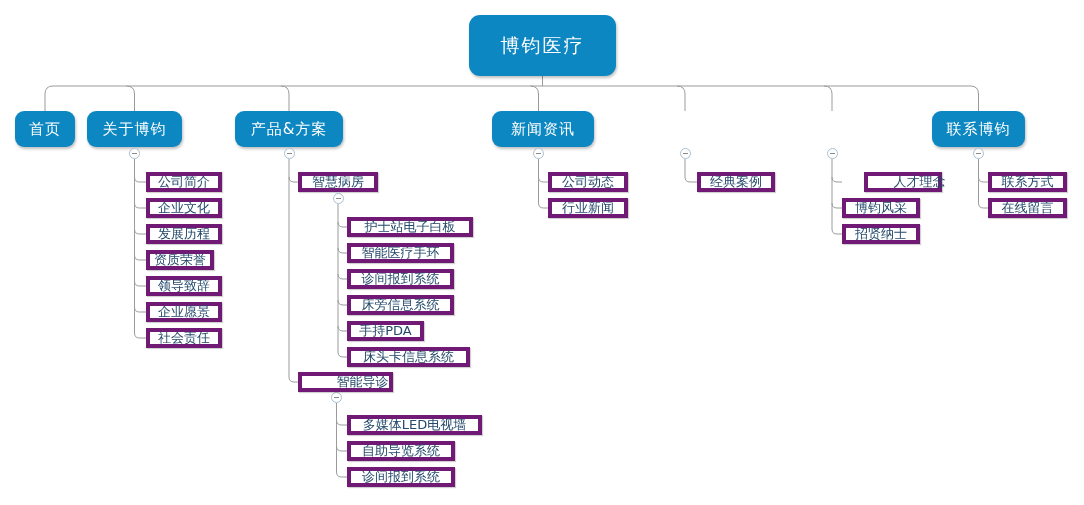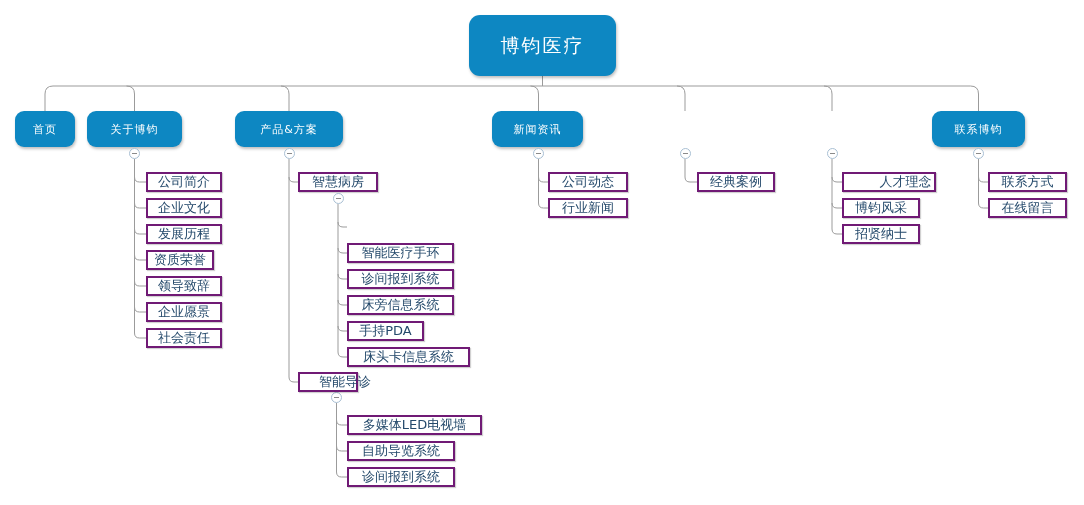--- a/index.html
+++ b/index.html
@@ -3,22 +3,22 @@
 <meta charset="utf-8">
 <style>
   html,body{margin:0;padding:0;background:#ffffff;}
   body{width:1084px;height:505px;position:relative;font-family:"DejaVu Sans","Liberation Sans",sans-serif;}
   .stage{position:absolute;left:0;top:0;width:1084px;height:505px;overflow:hidden;border-radius:14px;}
   .wires{position:absolute;left:0;top:0;pointer-events:none;}
   .n{position:absolute;background:#0d87c2;color:#ffffff;border-radius:9px;
      display:flex;align-items:center;justify-content:center;
      box-shadow:1px 2px 3px rgba(0,0,0,0.25);box-sizing:border-box;}
   .n.root{height:61px;font-size:19px;letter-spacing:2px;border-radius:11px;}
-  .n.l1{height:36px;font-size:11px;letter-spacing:1px;}
-  .leaf{position:absolute;height:20px;background:#ffffff;border:2px solid #701a75;
+  .n.l1{height:36px;font-size:15px;letter-spacing:1px;}
+  .leaf{position:absolute;height:20px;background:#ffffff;border:4px solid #701a75;
         color:#24496b;font-size:13px;display:flex;align-items:center;justify-content:center;
         box-sizing:border-box;box-shadow:1px 1px 1px rgba(0,0,0,0.18);white-space:nowrap;text-align:center;}
   .minus{position:absolute;width:11px;height:11px;background:#ffffff;border:1px solid #a9c0d4;
          border-radius:50%;box-sizing:border-box;}
   .minus::after{content:"";position:absolute;left:2px;right:2px;top:4px;height:1px;background:#8a8a8a;}
   .lbl{pointer-events:none;}
 </style>
 </head>
 <body>
 
@@ -86,21 +86,21 @@
 
   <div class="n l1" style="left:15px;top:111px;width:60px;">
     <span class="lbl">首页</span>
   </div>
   <div class="n l1" style="left:87px;top:111px;width:95px;">
     <span class="lbl">关于博钧</span>
   </div>
   <div class="n l1" style="left:235px;top:111px;width:108px;">
     <span class="lbl">产品&amp;方案</span>
   </div>
-  <div class="n l1" style="left:492px;top:111px;width:91px;">
+  <div class="n l1" style="left:492px;top:111px;width:102px;">
     <span class="lbl">新闻资讯</span>
   </div>
   <div class="n l1" style="left:932px;top:111px;width:93px;">
     <span class="lbl">联系博钧</span>
   </div>
 
   <div class="minus" style="left:129px;top:148px;"></div>
   <div class="minus" style="left:284px;top:148px;"></div>
   <div class="minus" style="left:533px;top:148px;"></div>
   <div class="minus" style="left:680px;top:148px;"></div>
@@ -127,24 +127,27 @@
   <div class="leaf" style="left:146px;top:302px;width:76px;">
     <span class="lbl">企业愿景</span>
     </div>
   <div class="leaf" style="left:146px;top:328px;width:76px;">
     <span class="lbl">社会责任</span>
     </div>
 
   <div class="leaf" style="left:298px;top:172px;width:80px;">
     <span class="lbl">智慧病房</span>
     </div>
-  <div class="leaf" style="left:298px;top:372px;width:60px;padding-left:34px;">
+  <div class="leaf" style="left:298px;top:372px;width:95px;padding-left:34px;">
     <span class="lbl">智能导诊</span>
     </div>
 
+  <div class="leaf" style="left:347px;top:217px;width:126px;">
+    <span class="lbl">护士站电子白板</span>
+    </div>
   <div class="leaf" style="left:347px;top:243px;width:107px;">
     <span class="lbl">智能医疗手环</span>
     </div>
   <div class="leaf" style="left:347px;top:269px;width:107px;">
     <span class="lbl">诊间报到系统</span>
     </div>
   <div class="leaf" style="left:347px;top:295px;width:107px;">
     <span class="lbl">床旁信息系统</span>
     </div>
   <div class="leaf" style="left:347px;top:321px;width:77px;">
@@ -168,21 +171,21 @@
     <span class="lbl">公司动态</span>
     </div>
   <div class="leaf" style="left:548px;top:198px;width:80px;">
     <span class="lbl">行业新闻</span>
     </div>
 
   <div class="leaf" style="left:697px;top:172px;width:78px;">
     <span class="lbl">经典案例</span>
     </div>
 
-  <div class="leaf" style="left:842px;top:172px;width:94px;padding-left:33px;">
+  <div class="leaf" style="left:864px;top:172px;width:78px;padding-left:33px;">
     <span class="lbl">人才理念</span>
     </div>
   <div class="leaf" style="left:842px;top:198px;width:78px;">
     <span class="lbl">博钧风采</span>
     </div>
   <div class="leaf" style="left:842px;top:224px;width:78px;">
     <span class="lbl">招贤纳士</span>
     </div>
 
   <div class="leaf" style="left:988px;top:172px;width:79px;">

